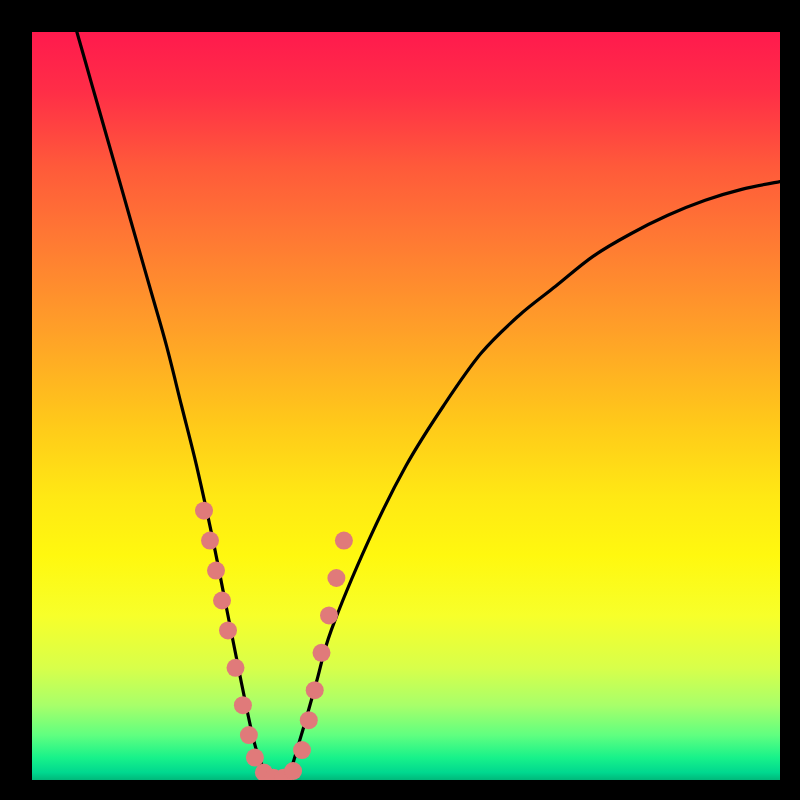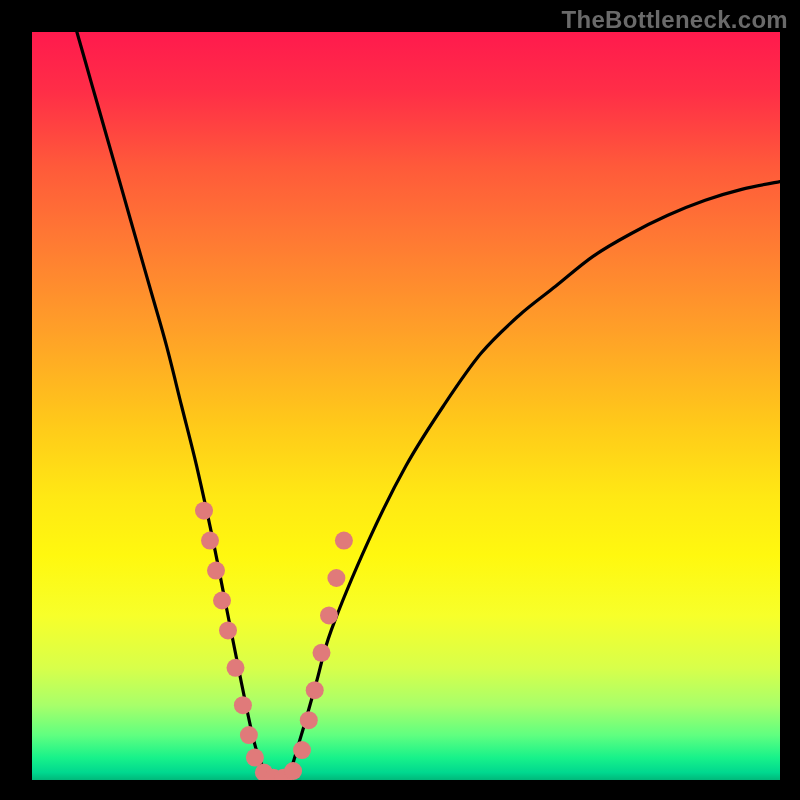--- a/index.html
+++ b/index.html
@@ -66,21 +66,20 @@
   }
   .dot {
     fill: #e07a7a;
     stroke: none;
   }
 </style>
 </head>
 <body>
 
 <div class="container">
-  <div class="watermark">TheBottleneck.com</div>
   <div class="plot-area">
     <svg class="curves" viewBox="0 0 748 748">
       <path id="curve-path" class="curve" d="M 44.9 0.0 C 47.4 8.7, 54.9 34.9, 59.8 52.4 C 64.8 69.8, 69.8 87.3, 74.8 104.7 C 79.8 122.2, 84.8 139.6, 89.8 157.1 C 94.7 174.5, 99.7 192.0, 104.7 209.4 C 109.7 226.9, 114.7 244.3, 119.7 261.8 C 124.7 279.3, 129.7 295.5, 134.6 314.2 C 139.6 332.9, 144.6 354.1, 149.6 374.0 C 154.6 393.9, 159.6 412.6, 164.6 433.8 C 169.5 455.0, 174.5 477.5, 179.5 501.2 C 184.5 524.8, 189.5 551.0, 194.5 576.0 C 199.5 600.9, 204.5 627.1, 209.4 650.8 C 214.4 674.4, 219.4 701.9, 224.4 718.1 C 229.4 734.3, 234.4 743.0, 239.4 748.0 C 244.3 753.0, 249.3 755.5, 254.3 748.0 C 259.3 740.5, 264.3 719.3, 269.3 703.1 C 274.3 686.9, 279.3 668.2, 284.2 650.8 C 289.2 633.3, 290.5 622.1, 299.2 598.4 C 307.9 574.7, 324.1 536.1, 336.6 508.6 C 349.1 481.2, 361.5 456.3, 374.0 433.8 C 386.5 411.4, 398.9 392.7, 411.4 374.0 C 423.9 355.3, 436.3 336.6, 448.8 321.6 C 461.3 306.7, 473.7 295.5, 486.2 284.2 C 498.7 273.0, 511.1 264.3, 523.6 254.3 C 536.1 244.3, 548.5 233.1, 561.0 224.4 C 573.5 215.7, 585.9 208.8, 598.4 202.0 C 610.9 195.1, 623.3 188.9, 635.8 183.3 C 648.3 177.6, 660.7 172.7, 673.2 168.3 C 685.7 163.9, 698.1 160.2, 710.6 157.1 C 723.1 154.0, 741.8 150.8, 748.0 149.6"></path>
       <g id="dots">
           <circle cx="172.0" cy="478.7" r="9" class="dot"></circle>
           <circle cx="178.0" cy="508.6" r="9" class="dot"></circle>
           <circle cx="184.0" cy="538.6" r="9" class="dot"></circle>
           <circle cx="190.0" cy="568.5" r="9" class="dot"></circle>
           <circle cx="196.0" cy="598.4" r="9" class="dot"></circle>
           <circle cx="203.5" cy="635.8" r="9" class="dot"></circle>

